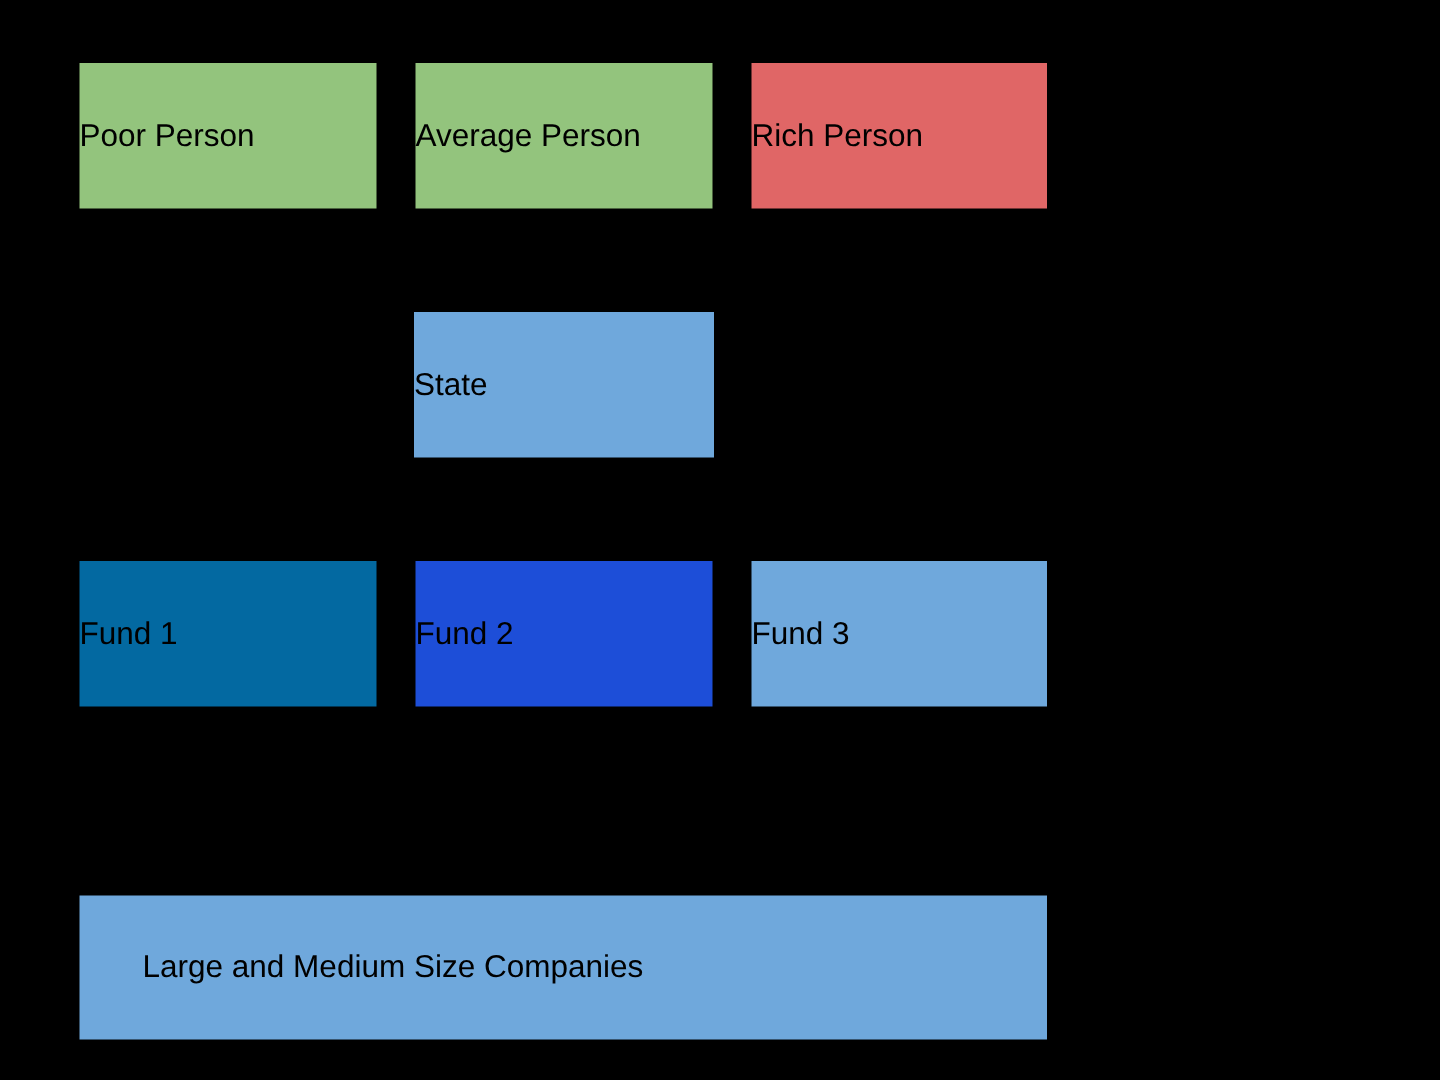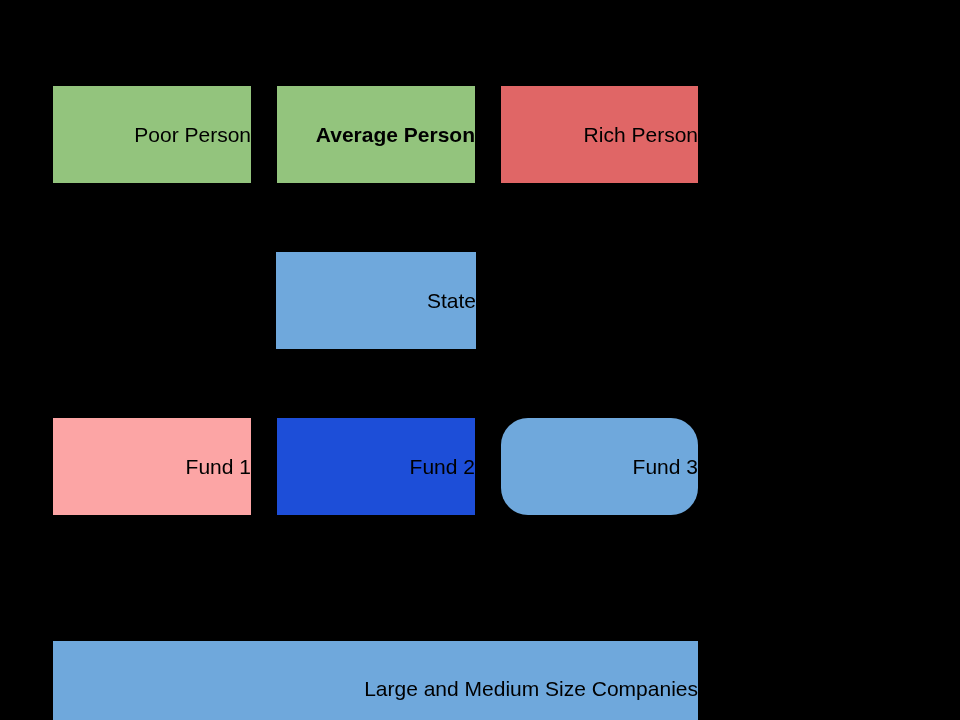--- a/index.html
+++ b/index.html
@@ -12,63 +12,62 @@
     width: 960px;
     height: 720px;
     background: #000000;
     overflow: hidden;
     font-family: "Liberation Sans", sans-serif;
   }
   .node {
     position: absolute;
     display: flex;
     align-items: center;
-    justify-content: flex-end;
+    justify-content: flex-start;
     box-sizing: border-box;
-    margin-top: 44px;
   }
   .node .node-label {
     color: #000000;
     font-size: 21px;
     line-height: 1.2;
     text-align: center;
     white-space: nowrap;
   }
 </style>
 </head>
 <body>
 
 <div id="slide-canvas" style="background: rgb(0, 0, 0); width: 960px; height: 720px;">
 
   <div class="node" style="left: 53px; top: 42px; width: 198px; height: 97px; background: rgb(147, 196, 125);">
     <span class="node-label">Poor Person</span>
   </div>
 
-  <div class="node" style="left: 277px; top: 42px; width: 198px; height: 97px; background: rgb(147, 196, 125); font-weight: bold;">
+  <div class="node" style="left: 277px; top: 42px; width: 198px; height: 97px; background: rgb(147, 196, 125);">
     <span class="node-label">Average Person</span>
   </div>
 
   <div class="node" style="left: 276px; top: 208px; width: 200px; height: 97px; background: rgb(111, 168, 220);">
     <span class="node-label">State</span>
   </div>
 
   <div class="node" style="left: 501px; top: 42px; width: 197px; height: 97px; background: rgb(224, 102, 102);">
     <span class="node-label">Rich Person</span>
   </div>
 
-  <div class="node" style="left: 53px; top: 374px; width: 198px; height: 97px; background: #fca5a5;">
+  <div class="node" style="left: 53px; top: 374px; width: 198px; height: 97px; background: #0369a1;">
     <span class="node-label">Fund 1</span>
   </div>
 
   <div class="node" style="left: 277px; top: 374px; width: 198px; height: 97px; background: #1d4ed8;">
     <span class="node-label">Fund 2</span>
   </div>
 
-  <div class="node" style="left: 501px; top: 374px; width: 197px; height: 97px; background: rgb(111, 168, 220); border-radius: 27px;">
+  <div class="node" style="left: 501px; top: 374px; width: 197px; height: 97px; background: rgb(111, 168, 220);">
     <span class="node-label">Fund 3</span>
   </div>
 
 
-  <div class="node" style="left: 53px; top: 597px; width: 645px; height: 96px; background: rgb(111, 168, 220);">
+  <div class="node" style="left: 53px; top: 597px; width: 645px; height: 96px; background: rgb(111, 168, 220); padding-left: 42px;">
     <span class="node-label">Large and Medium Size Companies</span>
   </div>
 
 </div>
 
 </body></html>

